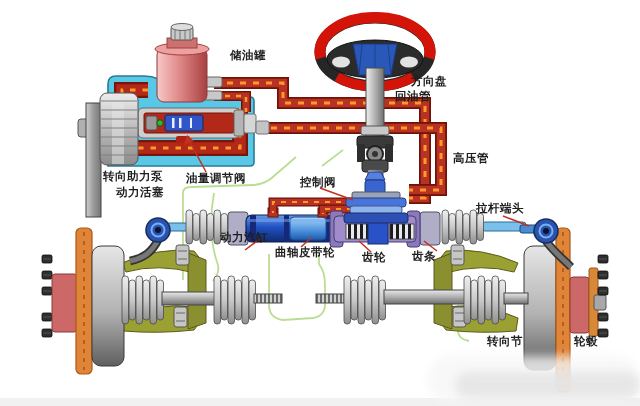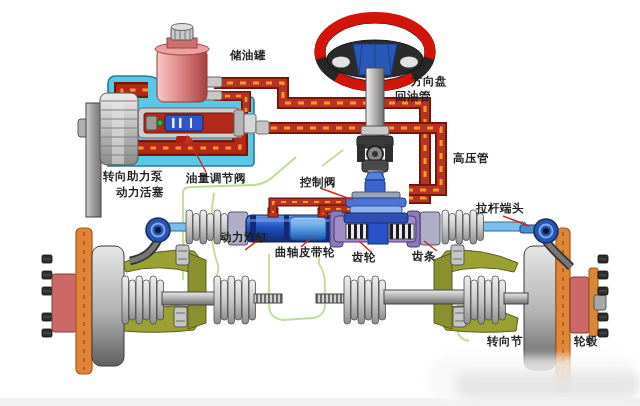--- a/index.html
+++ b/index.html
@@ -336,21 +336,21 @@
 <div class="lbl" style="left:411px;top:76px">方向盘</div>
 <div class="lbl" style="left:395px;top:91px">回油管</div>
 <div class="lbl" style="left:453px;top:153px">高压管</div>
 <div class="lbl" style="left:103px;top:171px">转向助力泵</div>
 <div class="lbl" style="left:116px;top:187px">动力活塞</div>
 <div class="lbl" style="left:186px;top:173px">油量调节阀</div>
 <div class="lbl" style="left:300px;top:177px">控制阀</div>
 <div class="lbl" style="left:476px;top:203px">拉杆端头</div>
 <div class="lbl" style="left:220px;top:232px">动力汽缸</div>
 <div class="lbl" style="left:275px;top:247px">曲轴皮带轮</div>
-<div class="lbl" style="left:352px;top:252px">齿轮</div>
+<div class="lbl" style="left:362px;top:252px">齿轮</div>
 <div class="lbl" style="left:412px;top:251px">齿条</div>
 <div class="lbl" style="left:487px;top:336px">转向节</div>
 <div class="lbl" style="left:574px;top:336px">轮毂</div>
 
 <div id="wm1" class="wm"></div>
 <div id="wm2" class="wm"></div>
 
 </div>
 
 </body></html>

